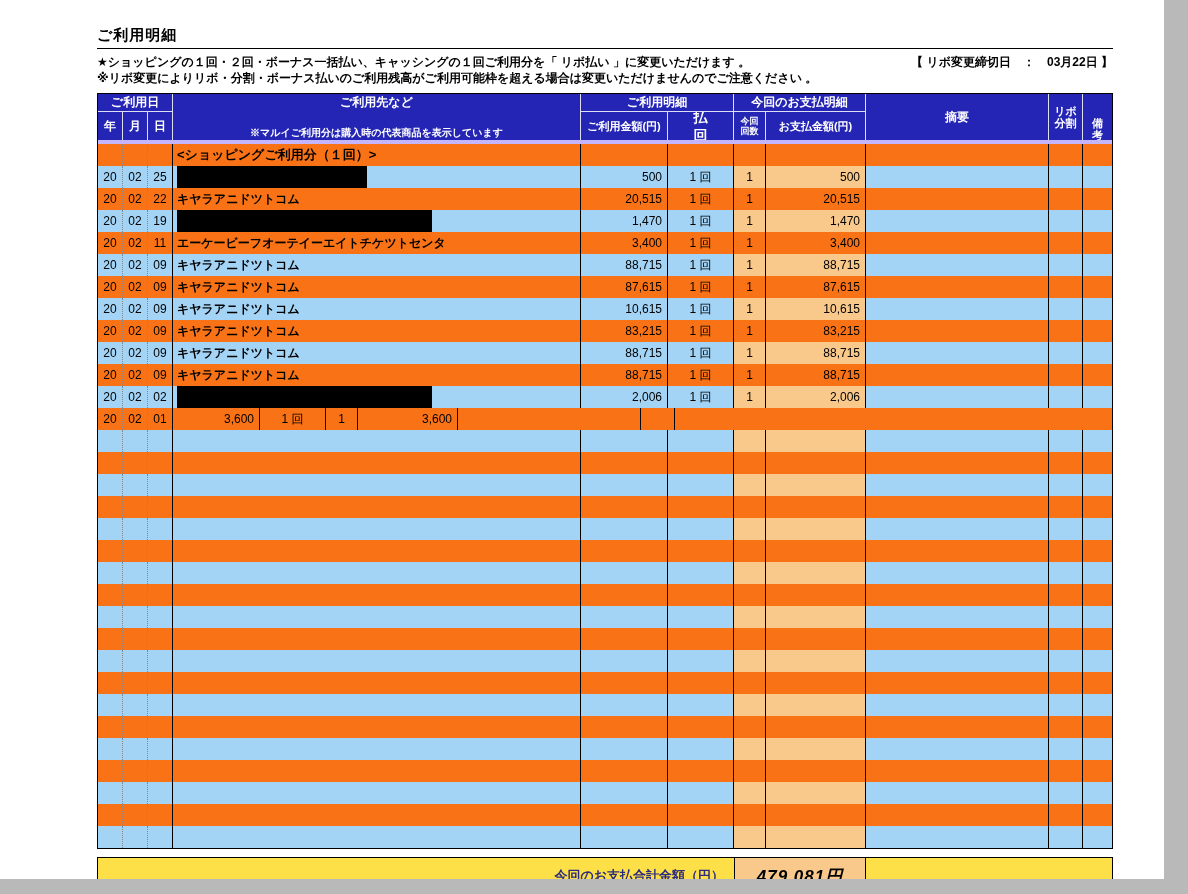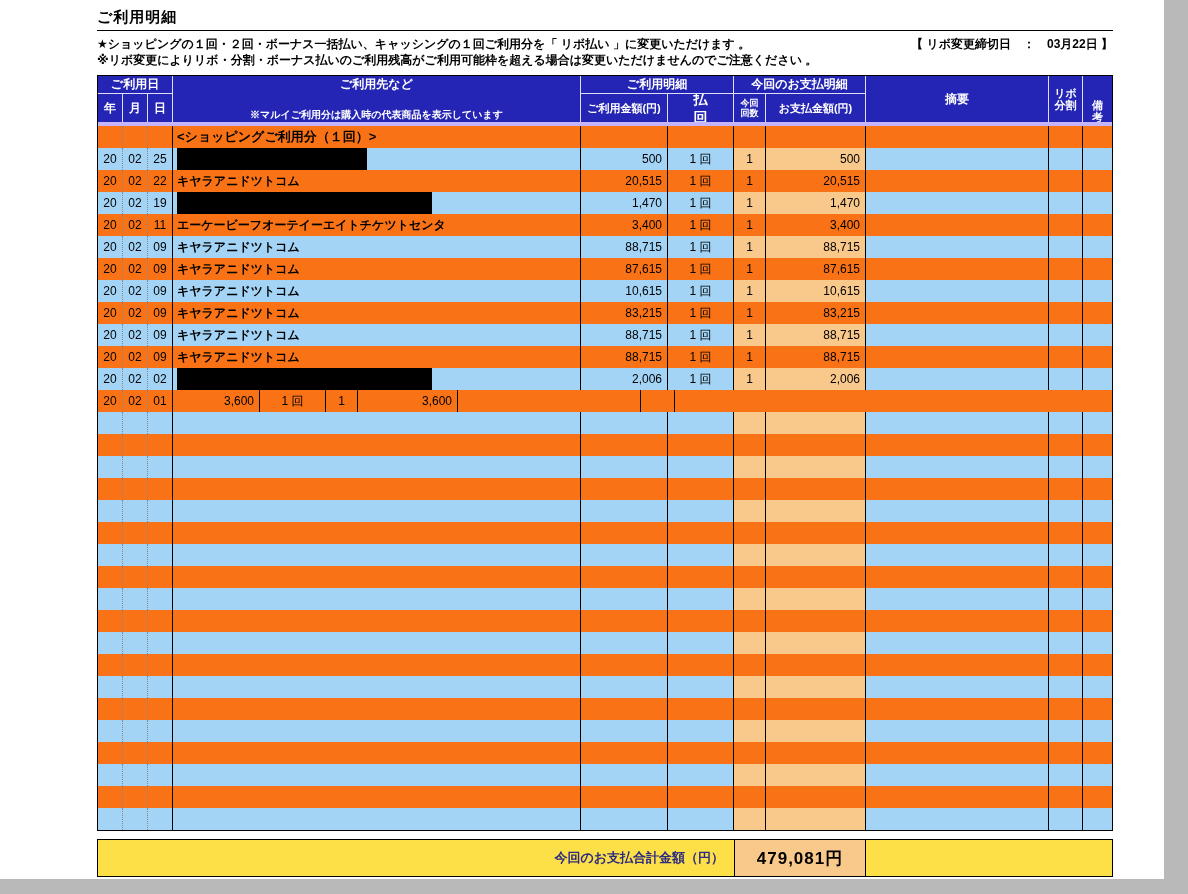--- a/index.html
+++ b/index.html
@@ -1,18 +1,18 @@
 <!DOCTYPE html>
 <html style="--header-bg: #2525b5; --row-blue: #a3d4f6; --highlight-orange: #f9c98c;"><head>
 <meta charset="utf-8">
 <style>
   * { margin:0; padding:0; box-sizing:border-box; }
   html,body { background:#b9b9b9; font-family:"Liberation Sans","DejaVu Sans",sans-serif; }
   .page { position:relative; width:1164px; height:879px; background:#fff; overflow:hidden; }
-  .content { margin-left:97px; width:1016px; padding-top:8px; }
+  .content { margin-left:97px; width:1016px; padding-top:26px; }
 
   .title-wrap { border-bottom:1px solid #000; padding-bottom:3px; }
   .title { font-size:15px; font-weight:bold; letter-spacing:1px; color:#000; }
 
   .notice { margin-top:5px; font-size:12px; font-weight:bold; color:#000; line-height:16px; }
   .notice-l1 { display:flex; justify-content:space-between; }
 
   .table { margin-top:7px; width:1016px; border:1px solid #000; }
 
   .thead { display:grid;
@@ -56,21 +56,21 @@
   .col-summary { width:183px; }
   .col-revo { width:34px; }
   .col-note { width:29px; border-right:none; }
   .orange { background:var(--highlight-orange,#f9c98c); }
   .redacted { background:#000; height:22px; }
   .section-label { font-weight:bold; font-size:13px; }
 
   .footer { margin-top:8px; width:1016px; height:38px; border:1px solid #000; display:flex; font-weight:bold; background:#fde047; }
   .f-label { width:636px; display:flex; align-items:center; justify-content:flex-end; padding-right:10px; font-size:13px; color:#2b2b80; }
   .f-total { width:132px; background:var(--highlight-orange,#f9c98c); border-left:1px solid #000; border-right:1px solid #000;
-    display:flex; align-items:center; justify-content:center; font-size:17px; color:#000; letter-spacing:1px; }
+    display:flex; align-items:center; justify-content:center; font-size:17px; color:#000; letter-spacing:1px;font-style:italic; }
   .f-rest { flex:1; }
 </style>
 </head>
 <body>
 
 <div class="page">
   <div class="content">
 
     <div class="title-wrap">
       <span class="title">ご利用明細</span>

